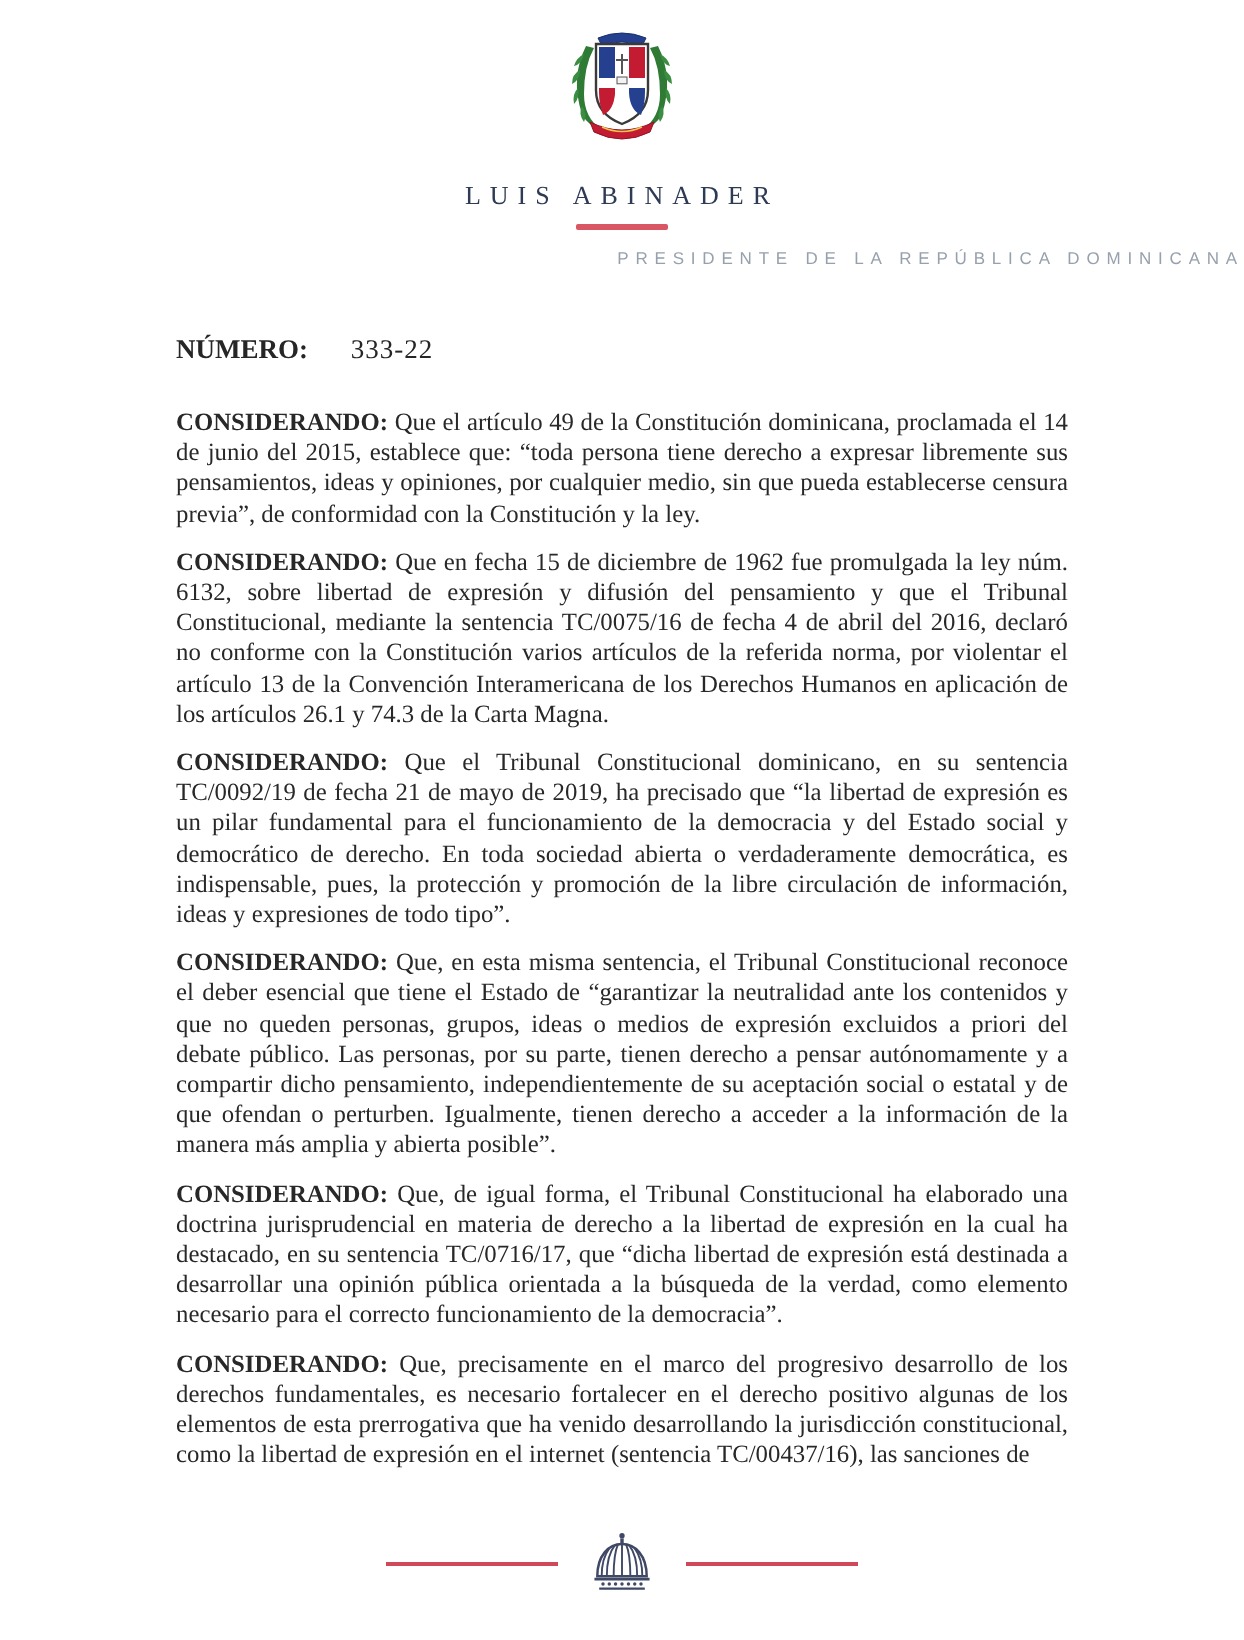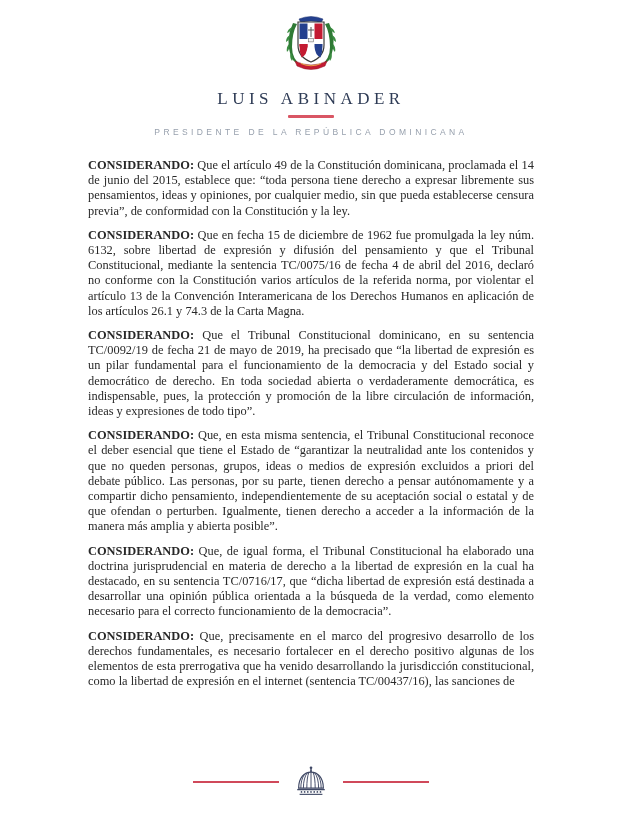--- a/index.html
+++ b/index.html
@@ -18,39 +18,40 @@
     text-align: center;
   }
   .coat-of-arms {
     display: inline-block;
     width: 64px;
     height: 62px;
   }
   .president-name {
     margin-top: 10px;
     font-family: "Liberation Serif", serif;
-    font-size: 17px;
+    font-size: 13px;
     letter-spacing: 4.5px;
     color: #2e3b55;
     font-weight: 400;
   }
   .red-rule {
     width: 46px;
     height: 3px;
     background: #d95664;
     margin: 6px auto 0 auto;
     border-radius: 1px;
   }
   .president-title {
     margin-top: 9px;
     font-family: "Liberation Sans", sans-serif;
     font-size: 8.5px;
     letter-spacing: 3.4px;
     color: #97a0ad;
     font-weight: 400;
+    text-align: right;
   }
   .content {
     padding: 0 88px;
     color: #262626;
   }
   .numero-line {
     margin-top: 33px;
     font-size: 13.5px;
   }
   .numero-label { font-weight: 700; }
@@ -119,20 +120,24 @@
 
     <div class="president-name">LUIS ABINADER</div>
 
     <div class="red-rule"></div>
 
     <div class="president-title">PRESIDENTE DE LA REPÚBLICA DOMINICANA</div>
   </div>
 
   <div class="content">
 
+    <div class="numero-line">
+      <span class="numero-label">NÚMERO:</span>
+      <span class="numero-value">333-22</span>
+    </div>
 
     <div class="body-text">
 
       <p class="para">
         <span class="lead">CONSIDERANDO:</span>
         <span>Que el artículo 49 de la Constitución dominicana, proclamada el 14 de junio del 2015, establece que: “toda persona tiene derecho a expresar libremente sus pensamientos, ideas y opiniones, por cualquier medio, sin que pueda establecerse censura previa”, de conformidad con la Constitución y la ley.</span>
       </p>
 
       <p class="para">
         <span class="lead">CONSIDERANDO:</span>

